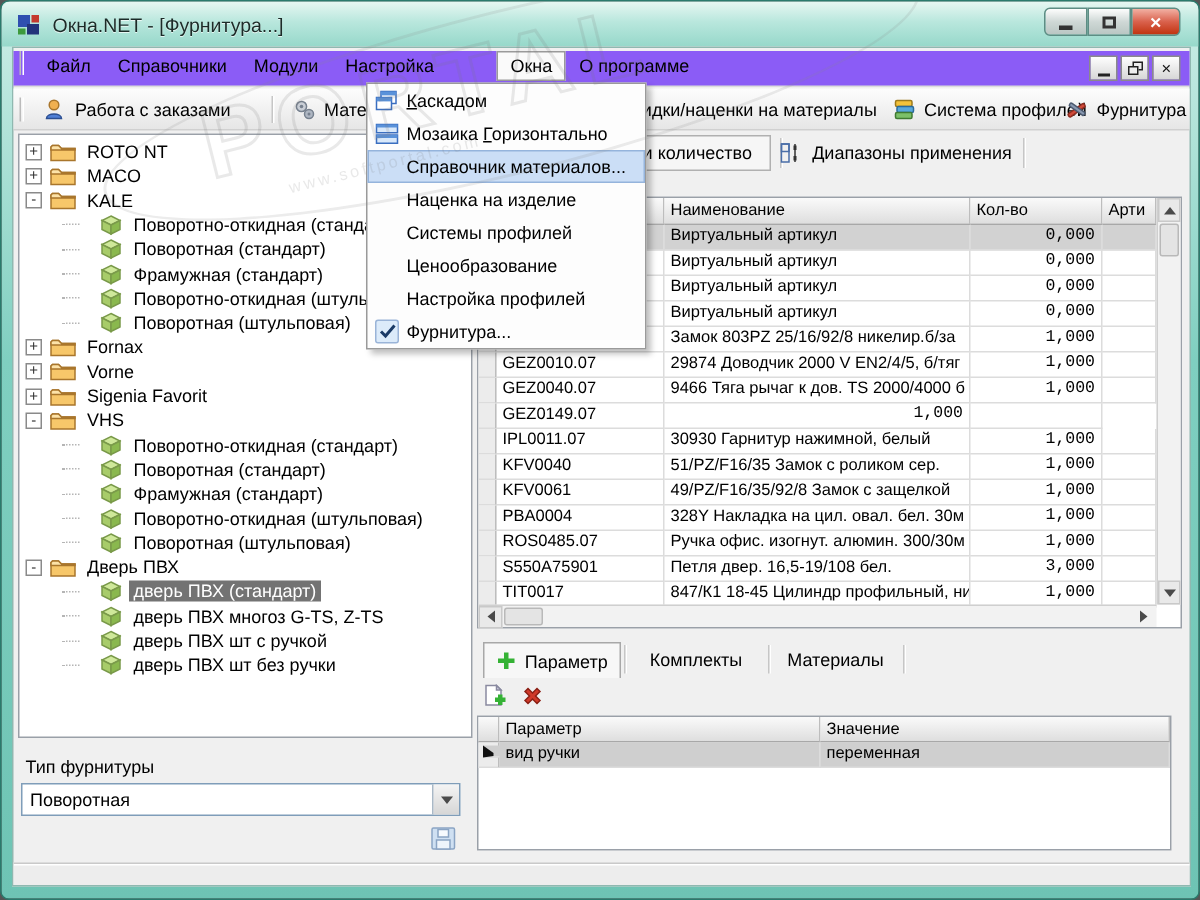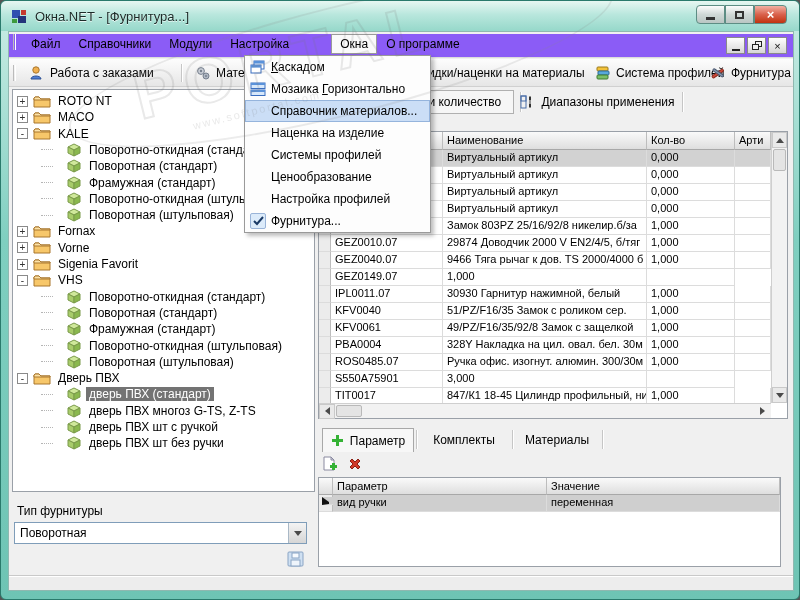--- a/index.html
+++ b/index.html
@@ -51,21 +51,21 @@
   .dots{display:inline-block;width:12px;border-top:1px dotted #b5b5b5;margin-right:2px;}
   
   .grid{position:absolute;left:309px;top:99px;width:470px;height:288px;background:#fff;border:1px solid #9aa0a8;font-size:11px;}
   .g-header{display:grid;grid-template-columns:12px 112px 204px 88px 36px;height:18px;}
   .g-header div{background:linear-gradient(#fafafa,#dedede);border-right:1px solid #bdbdbd;border-bottom:1px solid #a8a8a8;padding:2px 4px;overflow:hidden;white-space:nowrap;}
   .g-row{display:grid;grid-template-columns:12px 112px 204px 88px 36px;height:17px;}
   .g-row div{border-right:1px solid #dcdcdc;border-bottom:1px solid #dcdcdc;padding:1px 4px;overflow:hidden;white-space:nowrap;}
   .g-row .ind{background:#ececec;border-right:1px solid #bdbdbd;padding:0;}
   .g-row.sel div{background:#d2d2d2;}
   .g-row.sel .ind{background:#8f8f8f;}
-  .g-row .num{text-align:left;}
+  .g-row .num{text-align:right;font-family:Liberation Mono, monospace;}
   
   .vscroll{position:absolute;right:0;top:0;width:16px;height:271px;background:#f2f2f2;border-left:1px solid #cfcfcf;}
   .hscroll{position:absolute;left:0;bottom:0;width:452px;height:15px;background:#f2f2f2;border-top:1px solid #cfcfcf;display:flex;align-items:center;}
   .sbtn{width:16px;height:15px;background:#e9e9e9;border:1px solid #c9c9c9;display:flex;align-items:center;justify-content:center;}
   .vscroll .sbtn{width:15px;height:16px;}
   .thumb-v{width:13px;height:22px;margin:1px auto;background:#e4e4e4;border:1px solid #b9b9b9;border-radius:2px;}
   .thumb-h{width:26px;height:12px;margin-left:1px;background:#e4e4e4;border:1px solid #b9b9b9;border-radius:2px;}
   .sb-down{position:absolute;bottom:0;left:0;}
   .tri-up{width:0;height:0;border-left:4px solid transparent;border-right:4px solid transparent;border-bottom:5px solid #4a4a4a;}
   .tri-down{width:0;height:0;border-left:4px solid transparent;border-right:4px solid transparent;border-top:5px solid #4a4a4a;}
@@ -564,20 +564,21 @@
           <div class="g-row">
             <div class="ind"></div>
             <div>ROS0485.07</div>
             <div>Ручка офис. изогнут. алюмин. 300/30м</div>
             <div class="num">1,000</div>
             <div></div>
           </div>
           <div class="g-row">
             <div class="ind"></div>
             <div>S550A75901</div>
+            <div>Петля двер. 16,5-19/108 бел.</div>
             <div class="num">3,000</div>
             <div></div>
           </div>
           <div class="g-row">
             <div class="ind"></div>
             <div>TIT0017</div>
             <div>847/К1 18-45 Цилиндр профильный, ни</div>
             <div class="num">1,000</div>
             <div></div>
           </div>

